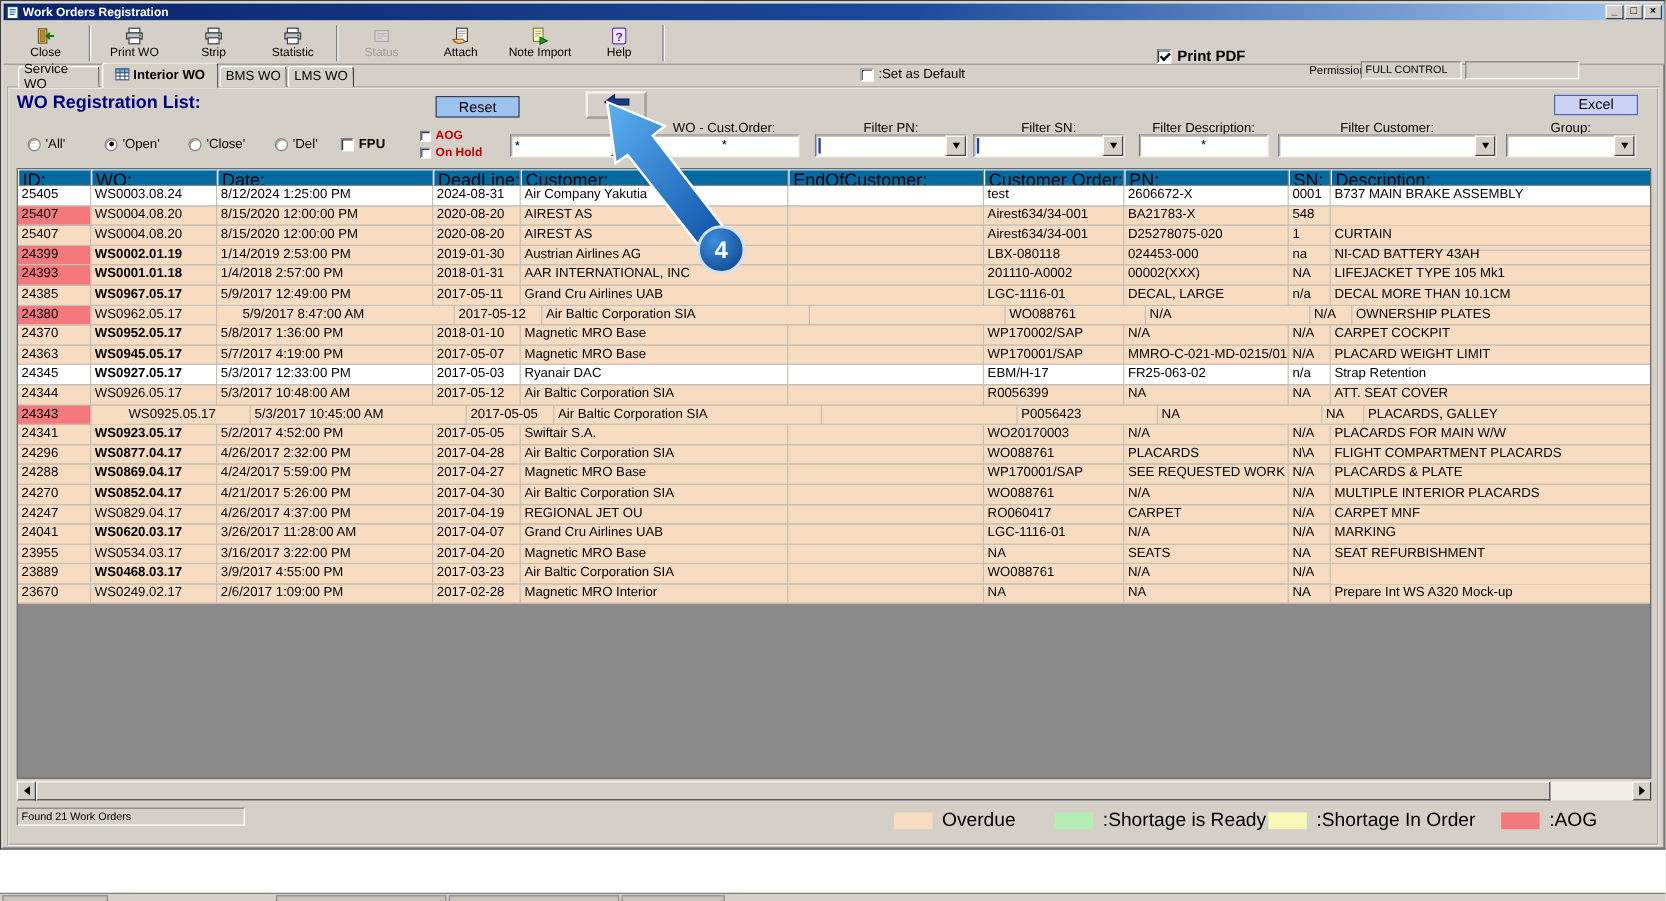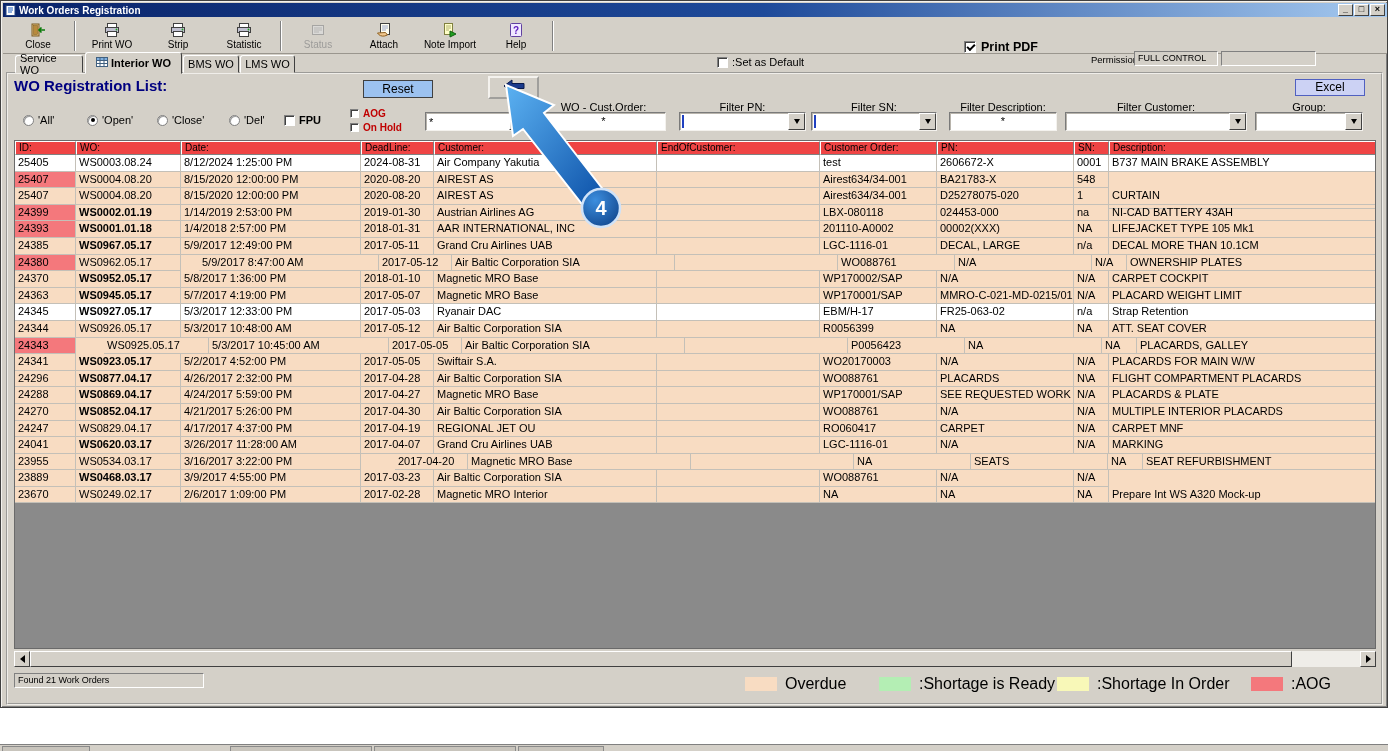--- a/index.html
+++ b/index.html
@@ -41,21 +41,21 @@
   .redlbl{color:#c00000;font-weight:bold;font-size:10px;}
   .combo,.tinput{position:absolute;height:19px;background:#fff;border:1px solid;border-color:#7a7a7a #f4f2ee #f4f2ee #7a7a7a;box-shadow:inset 1px 1px 0 #b8b4ac;z-index:2;}
   .combo{display:flex;align-items:center;font-size:11px;}
   .combo .val{flex:1;padding-left:3px;white-space:nowrap;overflow:hidden;}
   .combo-arrow{width:17px;height:17px;background:#d4d0c8;border:1px solid;border-color:#fff #404040 #404040 #fff;display:flex;align-items:flex-start;justify-content:center;flex:none;}
   .combo-arrow::after{content:"";border:3.5px solid transparent;border-top:5px solid #000;margin-top:5px;}
   .caret{width:2px;height:13px;background:#2040c0;margin-left:2px;flex:none;}
   .tinput{font-size:11px;text-align:center;line-height:16px;}
   .wtable{position:absolute;left:13px;top:139px;width:1362px;height:509px;background:#8a8a8a;border:1px solid #6a6a6a;overflow:hidden;z-index:2;}
   .thead{display:flex;height:14px;}
-  .th{background:#ef4444;border:1px solid;border-color:#fff #808080 #808080 #fff;font-size:10px;padding-left:3px;white-space:nowrap;overflow:hidden;flex:none;}
+  .th{background:#0369a1;border:1px solid;border-color:#fff #808080 #808080 #fff;font-size:15px;padding-left:3px;white-space:nowrap;overflow:hidden;flex:none;}
   .trow{display:flex;height:16.6px;background:#f8dcc2;}
   .trow.white{background:#ffffff;}
   .cell{border-right:1px solid #c4c0b8;border-bottom:1px solid #c4c0b8;font-size:11px;line-height:15.4px;padding-left:3px;white-space:nowrap;overflow:hidden;flex:none;}
   .cell.aog{background:#f4787c;}
   .cell.bold{font-weight:bold;}
   .hscroll{position:absolute;left:13px;top:650px;width:1362px;height:16px;background:#efede8;z-index:2;}
   .scroll-btn{position:absolute;top:0;width:16px;height:16px;background:#d4d0c8;border:1px solid;border-color:#fff #404040 #404040 #fff;display:flex;align-items:center;justify-content:center;}
   .sleft{left:0;} .sright{right:0;}
   .tri-l{width:0;height:0;border:4px solid transparent;border-right:5px solid #000;margin-left:-4px;}
   .tri-r{width:0;height:0;border:4px solid transparent;border-left:5px solid #000;margin-right:-4px;}
@@ -466,21 +466,21 @@
           <div class="cell" style="width: 223px;">Air Baltic Corporation SIA</div>
           <div class="cell" style="width: 163px;"></div>
           <div class="cell" style="width: 117px;">WO088761</div>
           <div class="cell" style="width: 137px;">N/A</div>
           <div class="cell" style="width: 35px;">N/A</div>
           <div class="cell" style="width: 267px;">MULTIPLE INTERIOR PLACARDS</div>
         </div>
         <div class="trow">
           <div class="cell" style="width: 61px;">24247</div>
           <div class="cell" style="width: 105px;">WS0829.04.17</div>
-          <div class="cell" style="width: 180px;">4/17/2017 4:37:00 PM</div>
+          <div class="cell" style="width: 180px;">4/26/2017 4:37:00 PM</div>
           <div class="cell" style="width: 73px;">2017-04-19</div>
           <div class="cell" style="width: 223px;">REGIONAL JET OU</div>
           <div class="cell" style="width: 163px;"></div>
           <div class="cell" style="width: 117px;">RO060417</div>
           <div class="cell" style="width: 137px;">CARPET</div>
           <div class="cell" style="width: 35px;">N/A</div>
           <div class="cell" style="width: 267px;">CARPET  MNF</div>
         </div>
         <div class="trow">
           <div class="cell" style="width: 61px;">24041</div>
@@ -491,21 +491,21 @@
           <div class="cell" style="width: 163px;"></div>
           <div class="cell" style="width: 117px;">LGC-1116-01</div>
           <div class="cell" style="width: 137px;">N/A</div>
           <div class="cell" style="width: 35px;">N/A</div>
           <div class="cell" style="width: 267px;">MARKING</div>
         </div>
         <div class="trow">
           <div class="cell" style="width: 61px;">23955</div>
           <div class="cell" style="width: 105px;">WS0534.03.17</div>
           <div class="cell" style="width: 180px;">3/16/2017 3:22:00 PM</div>
-          <div class="cell" style="width: 73px; margin-left: 34px;">2017-04-20</div>
+          <div class="cell" style="width: 73px;">2017-04-20</div>
           <div class="cell" style="width: 223px;">Magnetic MRO Base</div>
           <div class="cell" style="width: 163px;"></div>
           <div class="cell" style="width: 117px;">NA</div>
           <div class="cell" style="width: 137px;">SEATS</div>
           <div class="cell" style="width: 35px;">NA</div>
           <div class="cell" style="width: 267px;">SEAT REFURBISHMENT</div>
         </div>
         <div class="trow">
           <div class="cell" style="width: 61px;">23889</div>
           <div class="cell bold" style="width: 105px;">WS0468.03.17</div>

